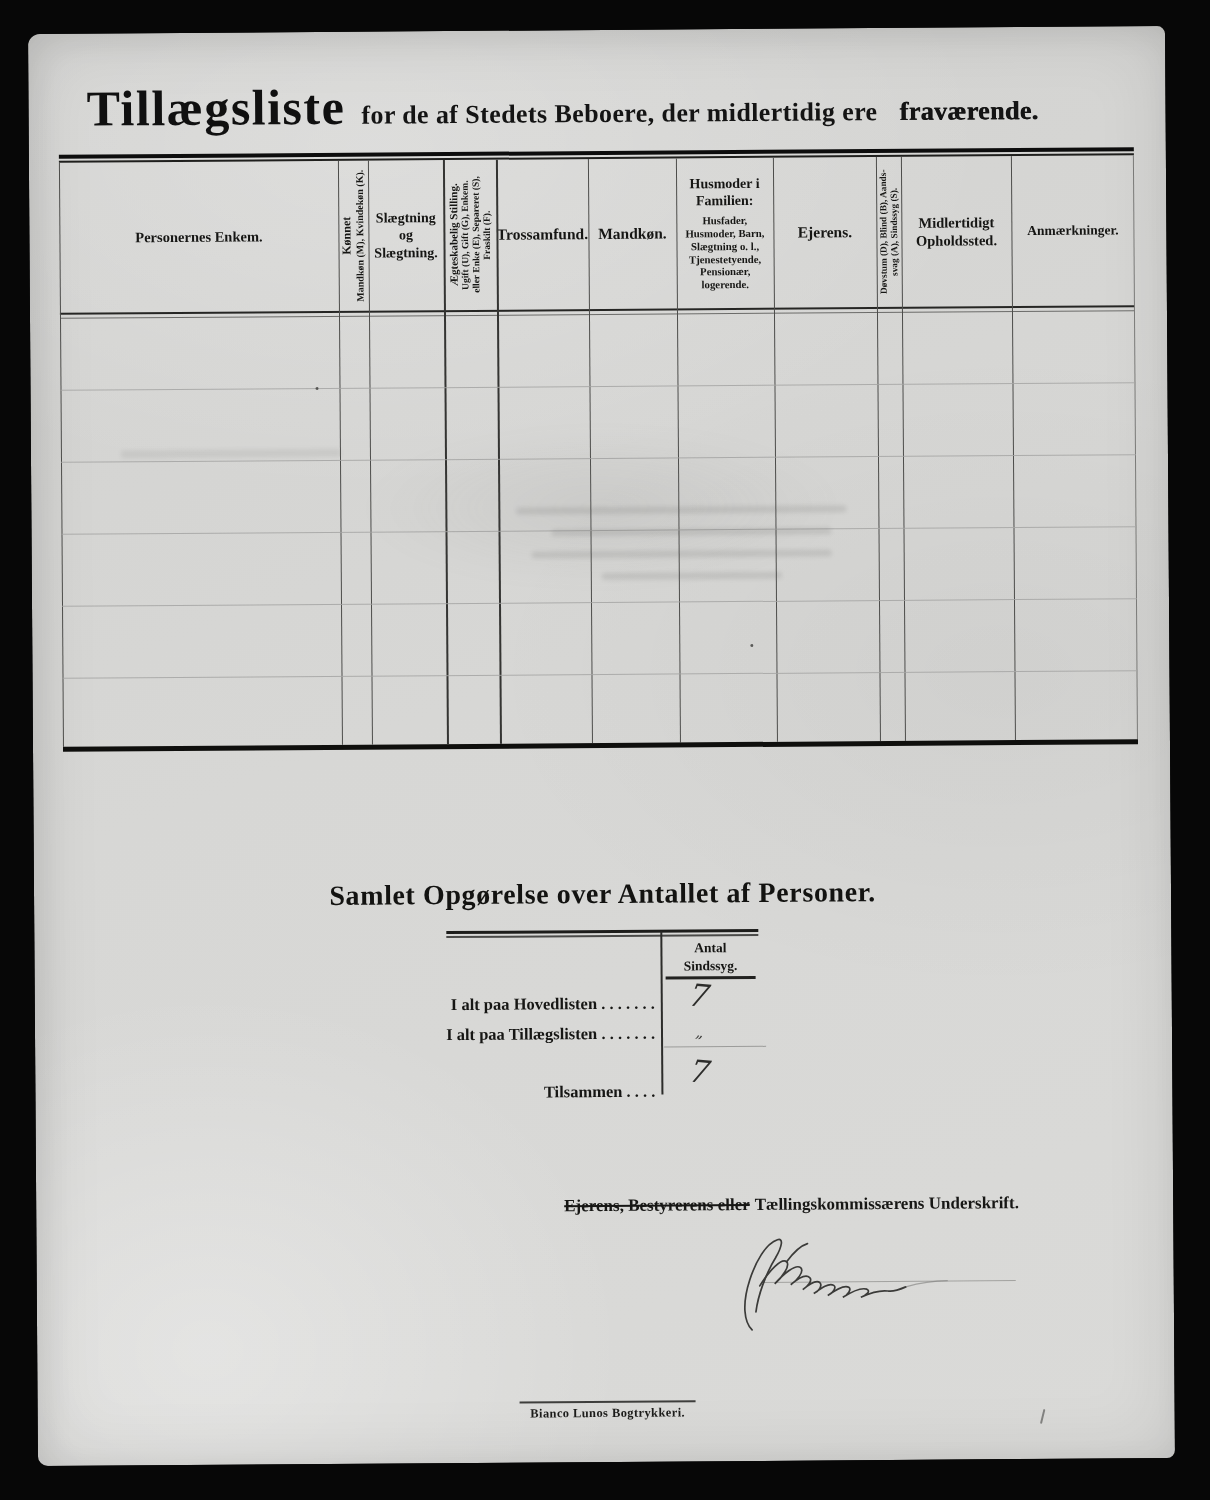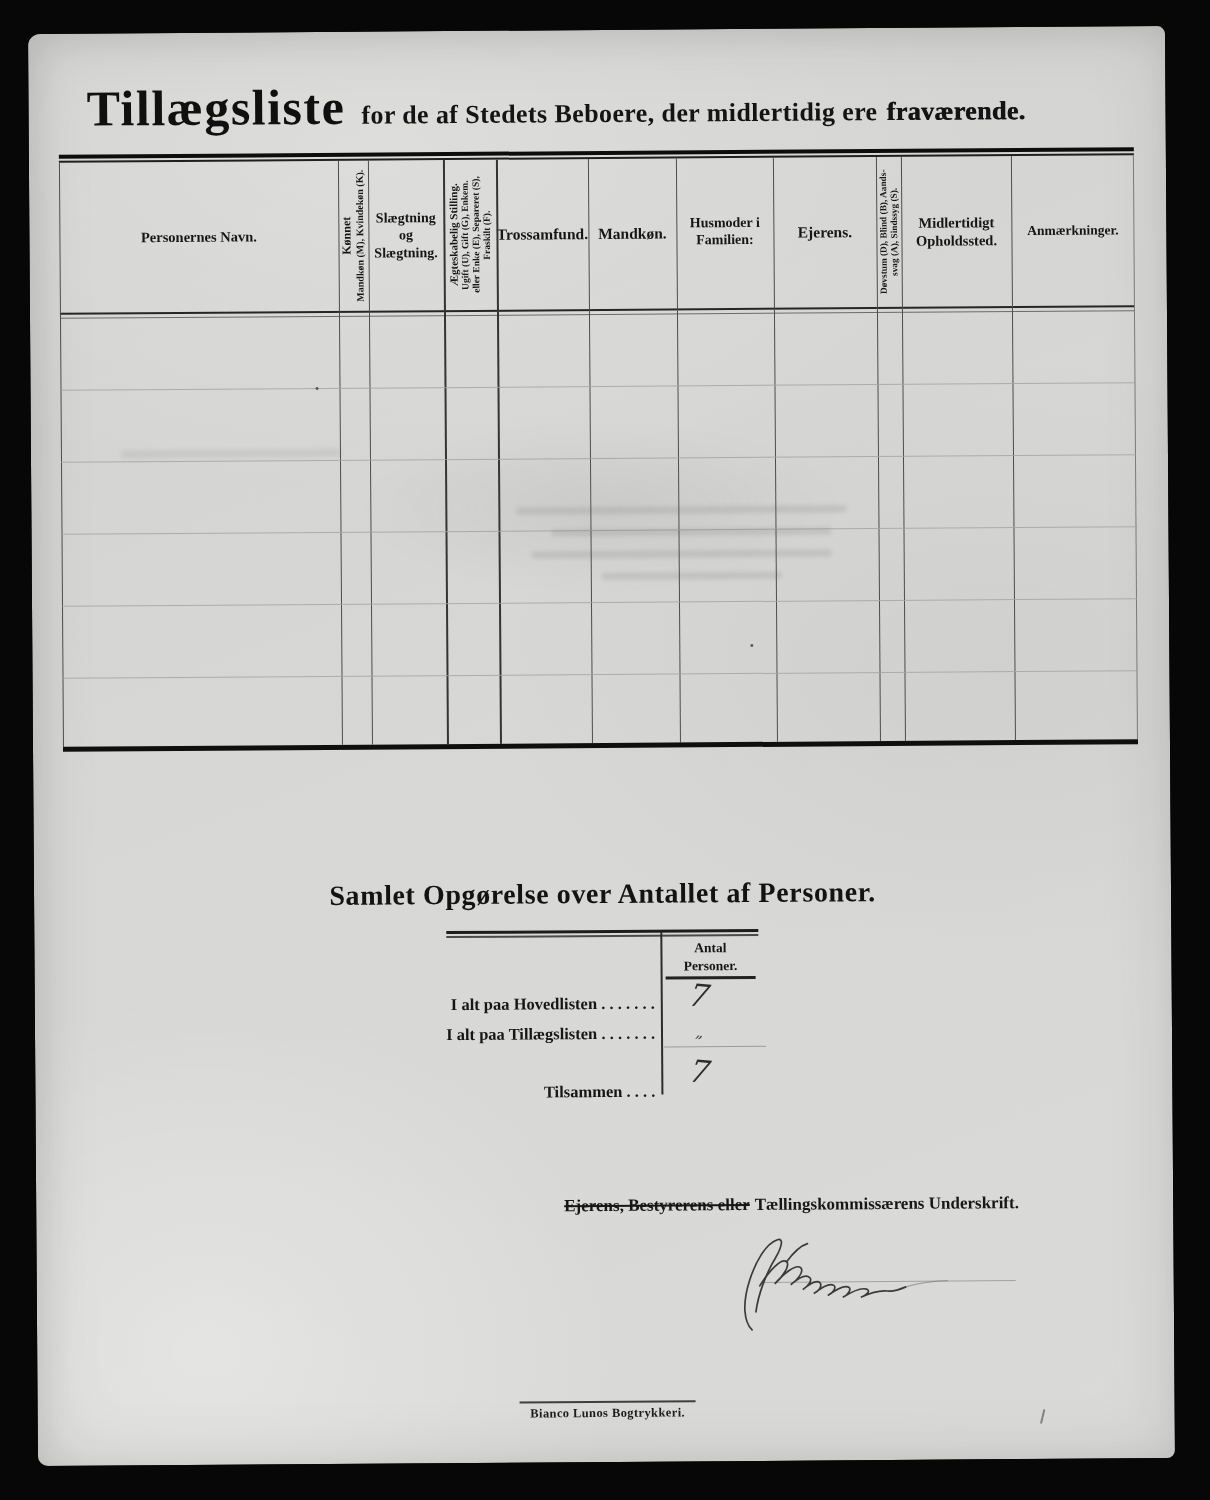--- a/index.html
+++ b/index.html
@@ -21,21 +21,21 @@
     border-radius:12px 8px 8px 10px;
     box-shadow:inset 0 0 70px rgba(0,0,0,.10), inset 8px 6px 30px rgba(0,0,0,.07);
     transform:rotate(-0.4deg);
     transform-origin:50% 50%;
   }
   .abs{position:absolute;}
   
   .title-row{left:58px;top:46px;width:1060px;display:flex;align-items:baseline;white-space:nowrap;}
   .t-main{font-size:50px;font-weight:700;letter-spacing:1.5px;color:#101010;}
   .t-sub{font-size:26px;font-weight:700;margin-left:16px;letter-spacing:.4px;color:#141414;}
-  .t-em{margin-left:9px;text-shadow:.6px 0 0 currentColor;}
+  .t-em{margin-left:22px;text-shadow:.6px 0 0 currentColor;}
   .rule-title{left:30px;top:121px;width:1075px;height:3.5px;background:#0d0d0d;}
   
   .census-table{left:30px;top:127px;width:1075px;height:591px;}
   .hr-top{left:0;top:0;width:100%;height:2px;background:#1f1f1d;}
   .hr-a{left:0;top:152px;width:100%;height:2px;background:#262624;}
   .hr-b{left:0;top:156.5px;width:100%;height:1px;background:#6b6b69;}
   .tbl-bottom{left:0;top:586px;width:100%;height:4.5px;background:#0f0f0d;}
   .vl{top:2px;bottom:5px;width:1px;background:#4d4d4b;}
   .vl.dark{width:2px;background:#343432;}
   .edge-l{left:0;}  .edge-r{right:0;background:#7a7a78;}
@@ -84,21 +84,21 @@
       <span class="t-main">Tillægsliste</span>
       <span class="t-sub">for de af Stedets Beboere, der midlertidig ere</span>
       <span class="t-sub t-em">fraværende.</span>
     </header>
     <div class="abs rule-title"></div>
 
     <div class="abs census-table">
       <div class="abs hr-top"></div>
 
       <div class="abs hc" style="left:0;width:279px;font-size:14.5px;">
-        <span class="b">Personernes Navn.</span>
+        <span class="b">Personernes Enkem.</span>
       </div>
       <div class="abs hc" style="left:279px;width:30px;">
         <div class="vert">
           <div style="font-size:12px;">Kønnet</div>
           <div style="font-size:10px;">Mandkøn (M), Kvindekøn (K).</div>
         </div>
       </div>
       <div class="abs hc" style="left:309px;width:75px;font-size:14px;">
         <span class="line">Slægtning</span>
         <span class="line">og</span>
@@ -114,20 +114,21 @@
       </div>
       <div class="abs hc" style="left:437px;width:92px;font-size:15.5px;">
         <span class="b">Trossamfund.</span>
       </div>
       <div class="abs hc" style="left:529px;width:88px;font-size:15.5px;">
         <span class="b">Mandkøn.</span>
       </div>
       <div class="abs hc" style="left:617px;width:97px;">
         <span class="line" style="font-size:14px;">Husmoder i</span>
         <span class="line" style="font-size:14px;margin-bottom:4px;">Familien:</span>
+        <span class="sub-small" style="font-size:10.8px;line-height:1.2;">Husfader, Husmoder, Barn, Slægtning o. l., Tjenestetyende, Pensionær, logerende.</span>
       </div>
       <div class="abs hc" style="left:714px;width:103px;font-size:15.5px;">
         <span class="b">Ejerens.</span>
       </div>
       <div class="abs hc" style="left:817px;width:25px;">
         <div class="vert">
           <div style="font-size:9.3px;">Døvstum (D), Blind (B), Aands-</div>
           <div style="font-size:9.3px;">svag (A), Sindssyg (S).</div>
         </div>
       </div>
@@ -172,21 +173,21 @@
     </div>
 
     <div class="abs sum-heading">Samlet Opgørelse over Antallet af Personer.</div>
 
     <div class="abs sum-table">
       <div class="abs s-top1"></div>
       <div class="abs s-top2"></div>
       <div class="abs s-vl"></div>
       <div class="abs s-colhead">
         <div>Antal</div>
-        <div>Personer.</div>
+        <div>Sindssyg.</div>
       </div>
       <div class="abs s-rule1"></div>
 
       <div class="abs s-label" style="top:64px;">I alt paa Hovedlisten . . . . . . .</div>
       <div class="abs s-val" style="top:48px;">
         <span class="hand">7</span>
       </div>
 
       <div class="abs s-label" style="top:94px;">I alt paa Tillægslisten . . . . . . .</div>
       <div class="abs s-val" style="top:94px;">

